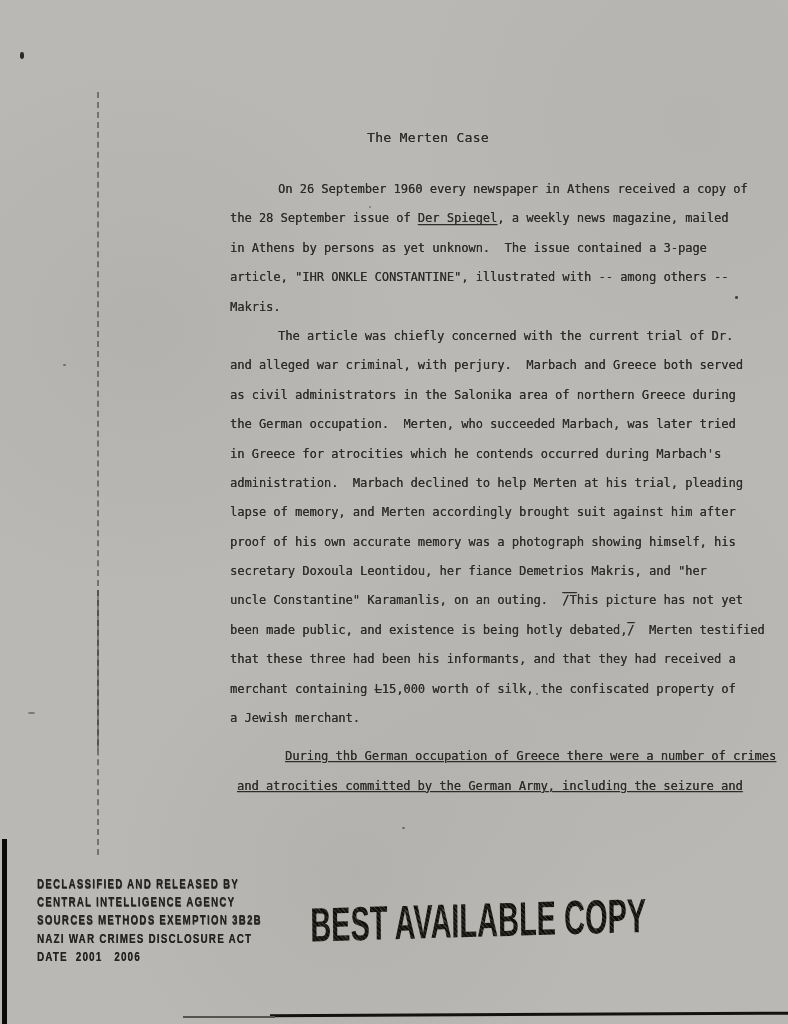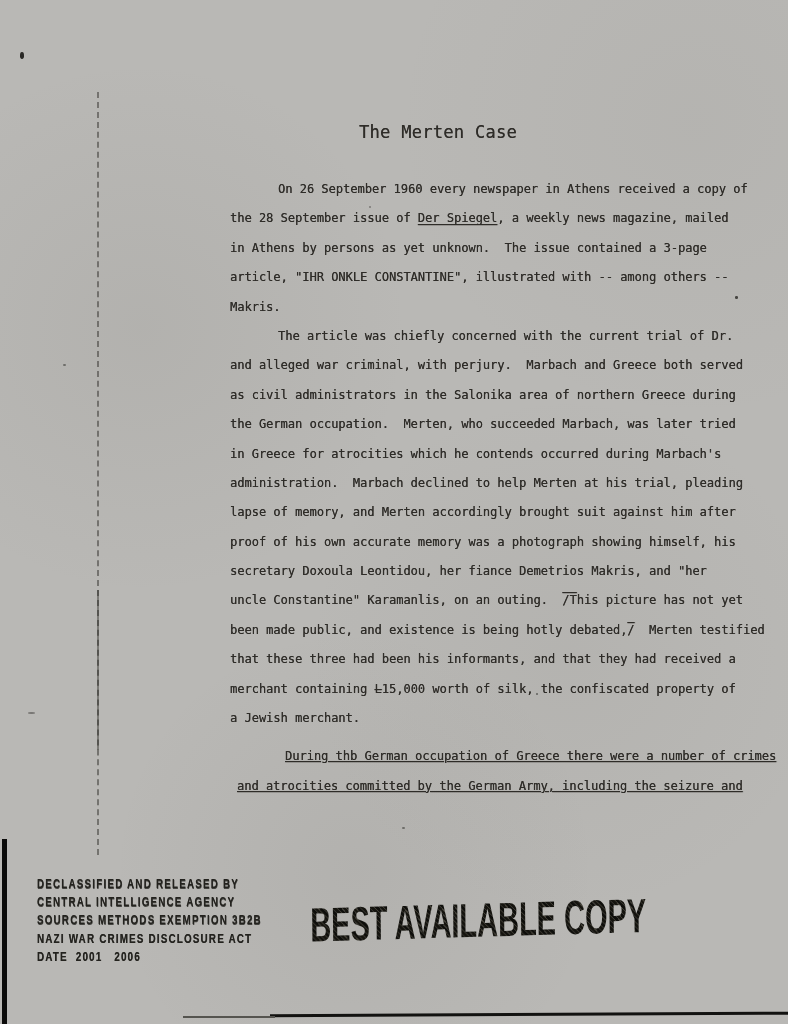--- a/index.html
+++ b/index.html
@@ -12,22 +12,22 @@
   
   .page::before{
     content:""; position:absolute; inset:0; pointer-events:none;
     background:
       radial-gradient(circle at 18% 32%, rgba(120,118,112,0.10), transparent 28%),
       radial-gradient(circle at 72% 64%, rgba(120,118,112,0.08), transparent 30%),
       radial-gradient(circle at 45% 85%, rgba(90,88,84,0.07), transparent 25%),
       radial-gradient(circle at 88% 12%, rgba(130,128,122,0.08), transparent 26%);
   }
   .doc-title{
-    position:absolute; left:359px; top:122px; margin:0;
-    font-size:17px; font-weight:normal; color:var(--ink);
+    position:absolute; left:359px; top:122px; margin:8px;
+    font-size:13px; font-weight:normal; color:var(--ink);
     letter-spacing:0.3px; white-space:pre;
     text-shadow:0.2px 0.3px 0.5px rgba(40,38,34,0.8);
   }
   .doc-body{
     position:absolute; left:193px; top:175px; width:575px;
     font-size:12px; line-height:29.4px; color:var(--ink);
     text-shadow:0.2px 0.3px 0.5px rgba(40,38,34,0.8);
     margin-left:37px;
   }
   .para{margin:0;}

